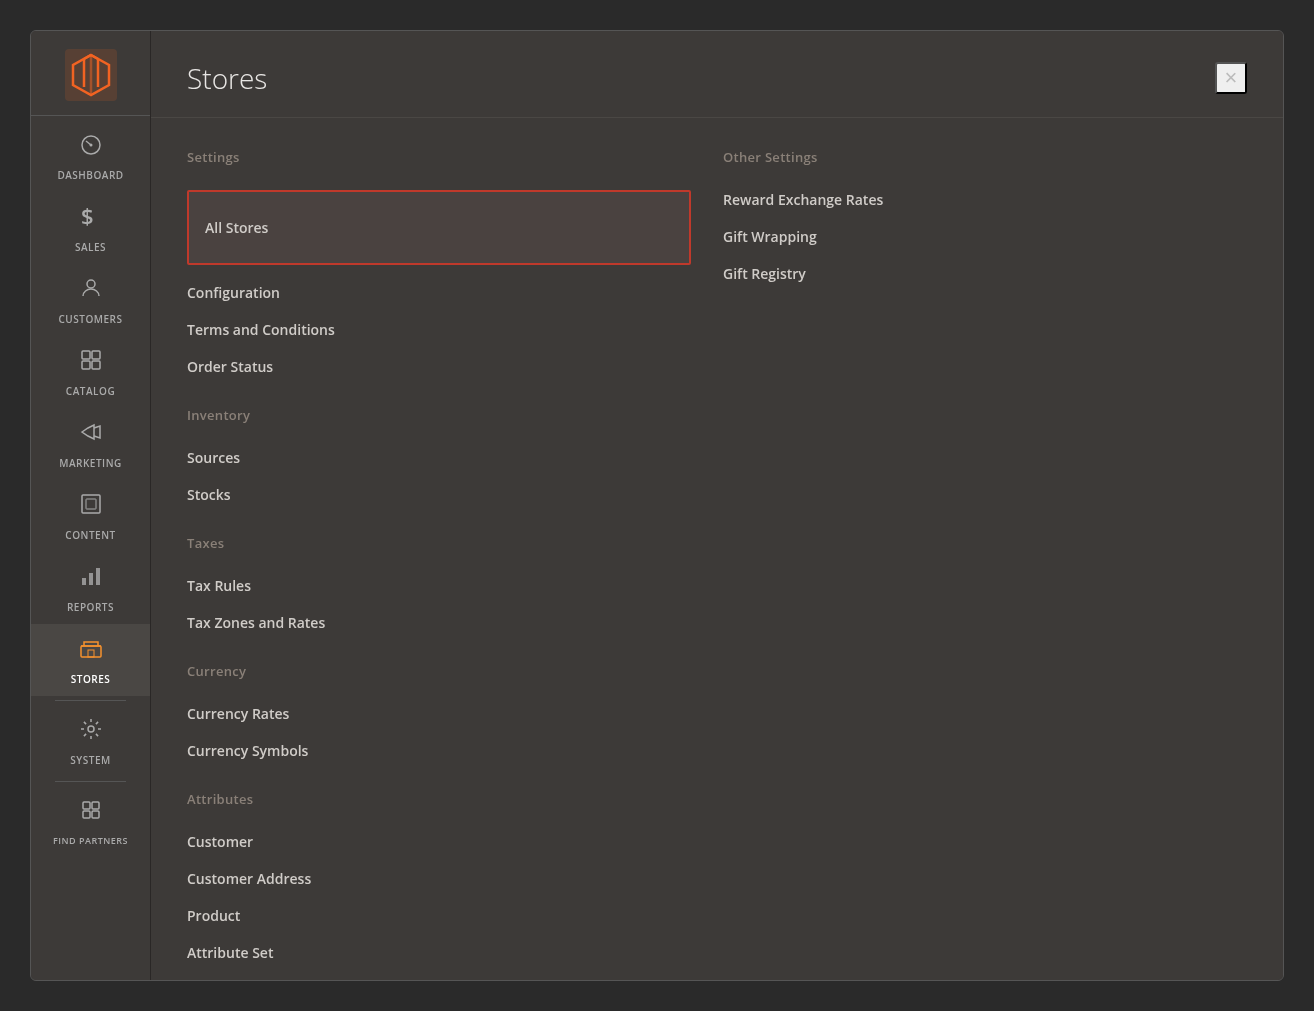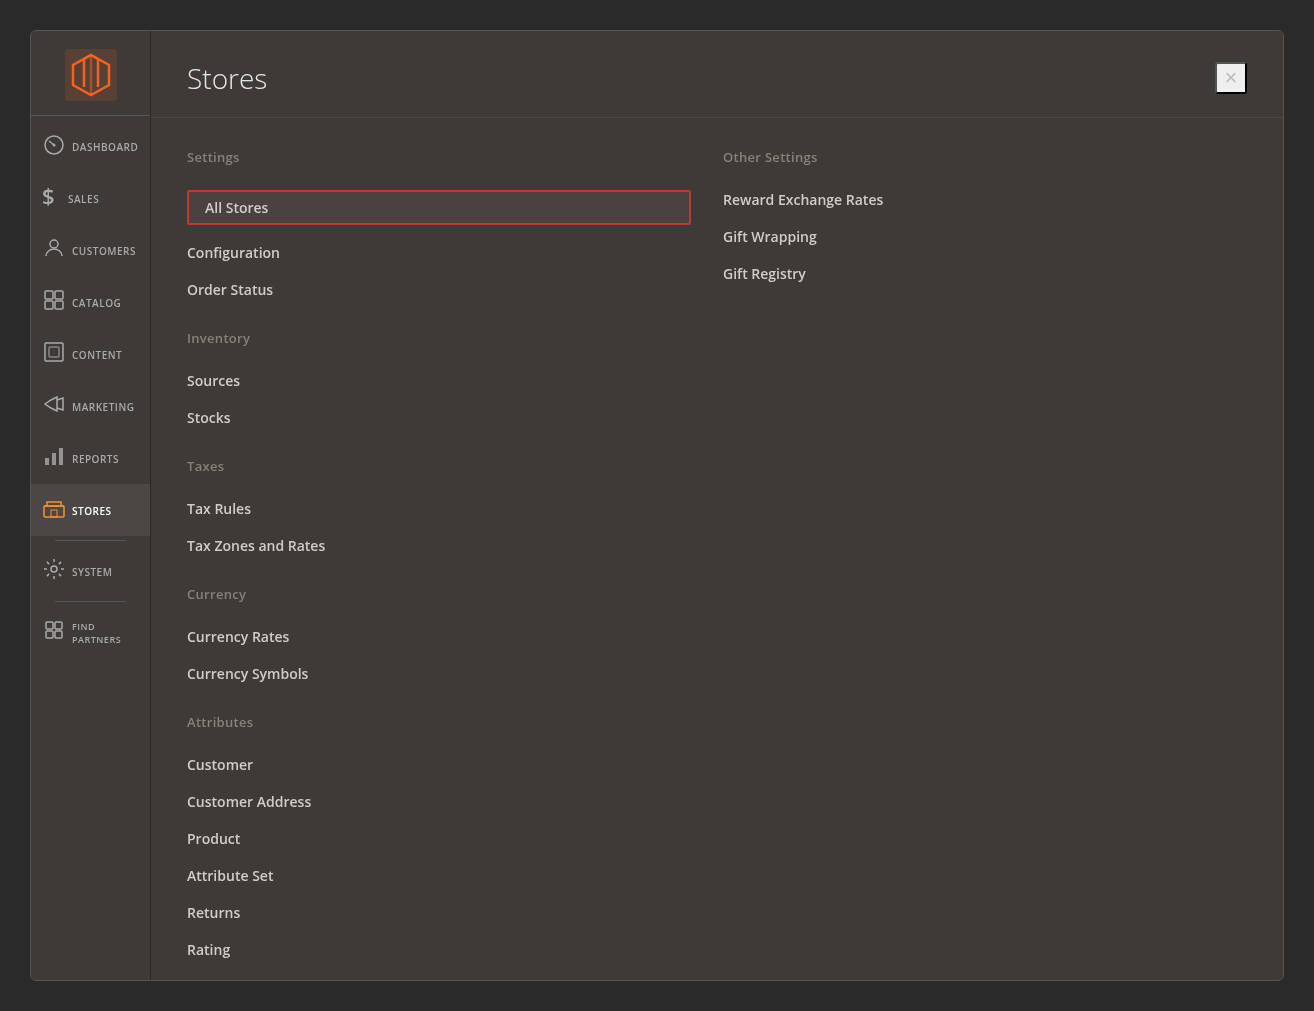--- a/index.html
+++ b/index.html
@@ -42,21 +42,21 @@
       border-bottom: 1px solid #555;
       margin-bottom: 4px;
     }
     .magento-logo {
       width: 52px;
       height: 52px;
     }
     .sidebar-item {
       width: 100%;
       display: flex;
-      flex-direction: row;
+      flex-direction: column;
       align-items: center;
       padding: 12px 11px 10px;
       cursor: pointer;
       color: #aaa;
       font-size: 10px;
       font-weight: 600;
       letter-spacing: 0.5px;
       text-transform: uppercase;
       gap: 6px;
       transition: background 0.15s;
@@ -140,21 +140,21 @@
       margin-bottom: 18px;
       cursor: pointer;
       font-weight: 600;
       text-decoration: none;
       transition: color 0.15s;
     }
     .menu-item.highlighted {
       display: block;
       background: #4a4240;
       border: 2px solid #c0392b;
-      padding: 6px 16px;
+      padding: 26px 16px;
       margin-bottom: 18px;
       border-radius: 2px;
       color: #d0ccc8;
       font-weight: 600;
       font-size: 14px;
     }
 
     .menu-subsection {
       margin-top: 30px;
     }
@@ -213,35 +213,35 @@
             <rect x="3" y="13" width="8" height="8" rx="1" stroke="#aaa" stroke-width="1.5" fill="none"></rect>
             <rect x="13" y="13" width="8" height="8" rx="1" stroke="#aaa" stroke-width="1.5" fill="none"></rect>
           </svg>
       </span>
       <span class="sidebar-item-label">CATALOG</span>
     </div>
 
     <div class="sidebar-item">
       <span class="icon">
         <svg width="24" height="24" viewBox="0 0 24 24" fill="none">
+            <path d="M3 12 L9 8 L15 5 L15 19 L9 16 L3 12 Z" stroke="#aaa" stroke-width="1.5" fill="none"></path>
+            <path d="M15 8 L21 6 L21 18 L15 16" stroke="#aaa" stroke-width="1.5" fill="none"></path>
+          </svg>
+      </span>
+      <span class="sidebar-item-label">MARKETING</span>
+    </div>
+
+    <div class="sidebar-item">
+      <span class="icon">
+        <svg width="24" height="24" viewBox="0 0 24 24" fill="none">
             <rect x="3" y="3" width="18" height="18" rx="1" stroke="#aaa" stroke-width="1.5" fill="none"></rect>
             <rect x="7" y="7" width="10" height="10" rx="0.5" stroke="#aaa" stroke-width="1" fill="none"></rect>
           </svg>
       </span>
       <span class="sidebar-item-label">CONTENT</span>
-    </div>
-
-    <div class="sidebar-item">
-      <span class="icon">
-        <svg width="24" height="24" viewBox="0 0 24 24" fill="none">
-            <path d="M3 12 L9 8 L15 5 L15 19 L9 16 L3 12 Z" stroke="#aaa" stroke-width="1.5" fill="none"></path>
-            <path d="M15 8 L21 6 L21 18 L15 16" stroke="#aaa" stroke-width="1.5" fill="none"></path>
-          </svg>
-      </span>
-      <span class="sidebar-item-label">MARKETING</span>
     </div>
 
     <div class="sidebar-item">
       <span class="icon">
         <svg width="24" height="24" viewBox="0 0 24 24" fill="none">
             <rect x="3" y="14" width="4" height="7" fill="#aaa" opacity="0.8"></rect>
             <rect x="10" y="9" width="4" height="12" fill="#aaa" opacity="0.8"></rect>
             <rect x="17" y="4" width="4" height="17" fill="#aaa" opacity="0.8"></rect>
           </svg>
       </span>
@@ -295,20 +295,21 @@
     </div>
 
     <div class="menu-grid">
 
       <div class="menu-column">
 
         <div class="menu-section-title">Settings</div>
 
         <a class="menu-item highlighted">All Stores</a>
         <a class="menu-item">Configuration</a>
+        <a class="menu-item">Terms and Conditions</a>
         <a class="menu-item">Order Status</a>
 
         <div class="menu-subsection">
           <div class="menu-section-title">Inventory</div>
           <a class="menu-item">Sources</a>
           <a class="menu-item">Stocks</a>
         </div>
 
         <div class="menu-subsection">
           <div class="menu-section-title">Taxes</div>

